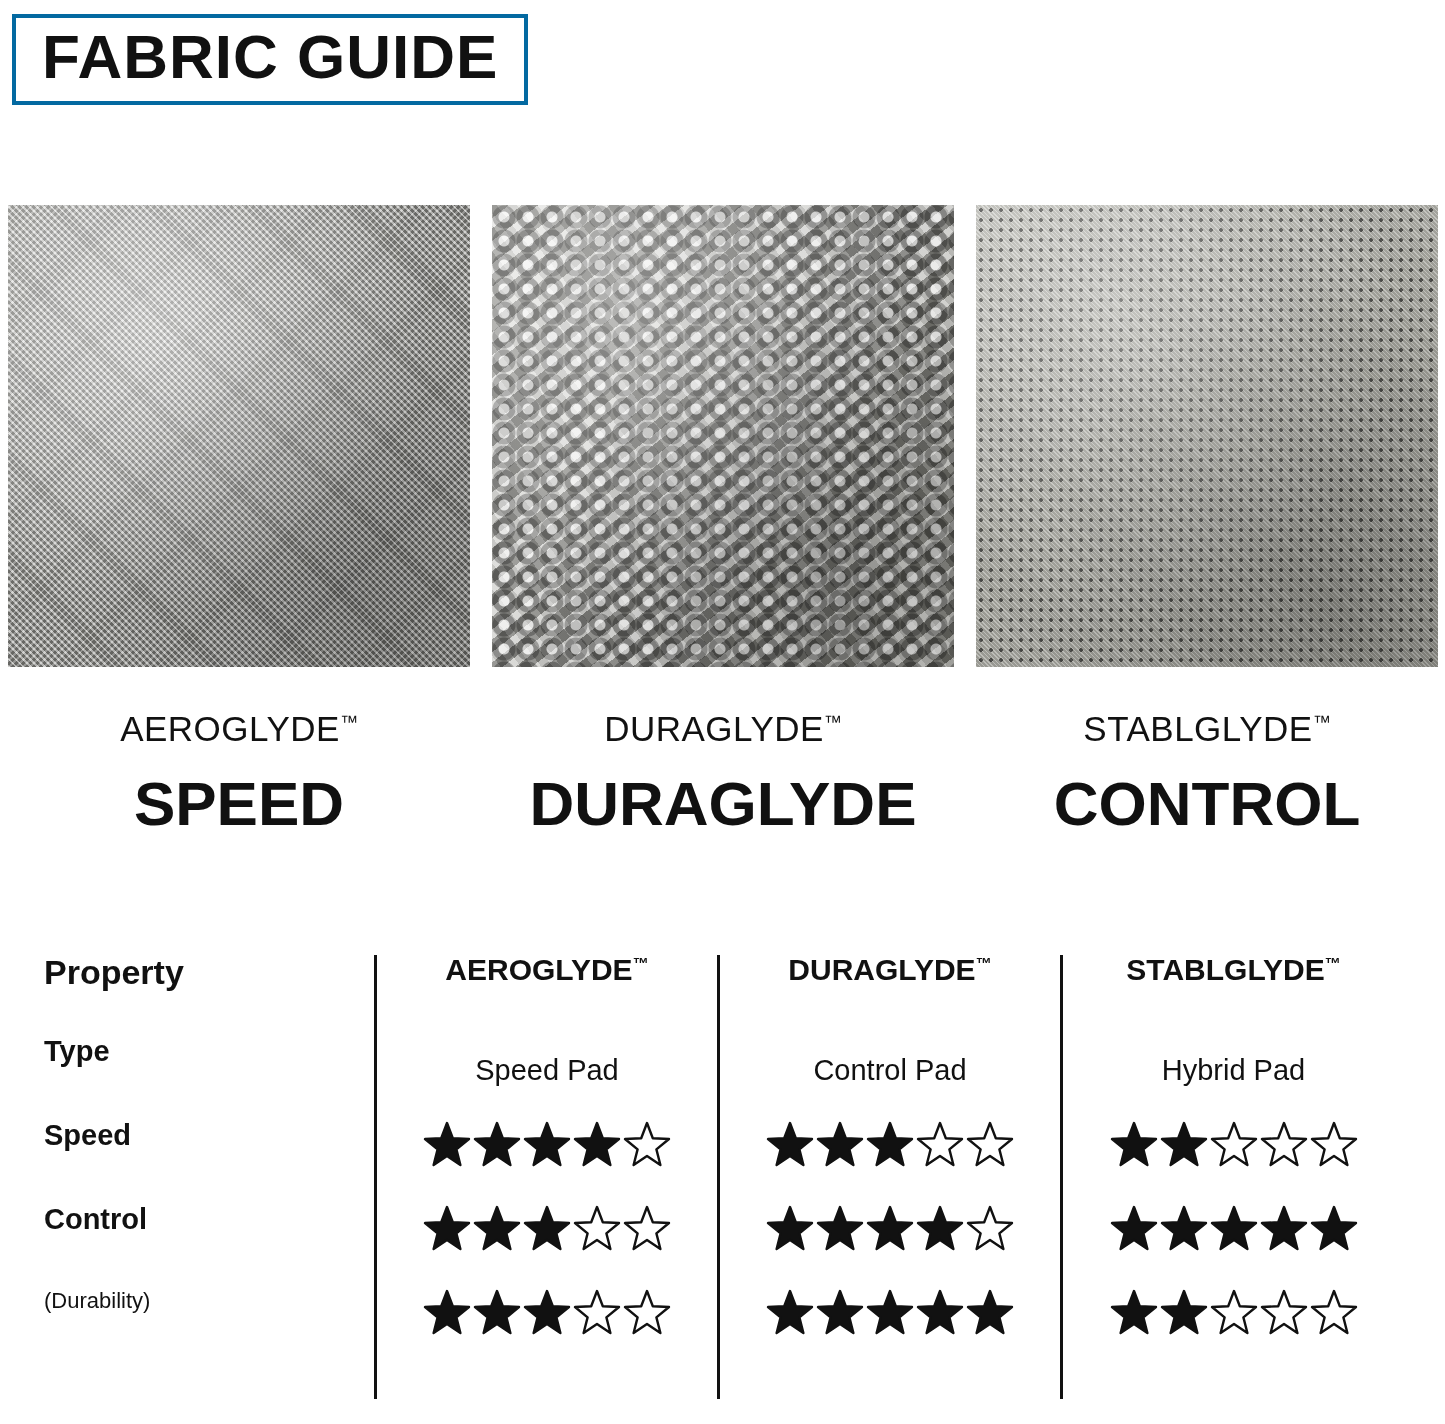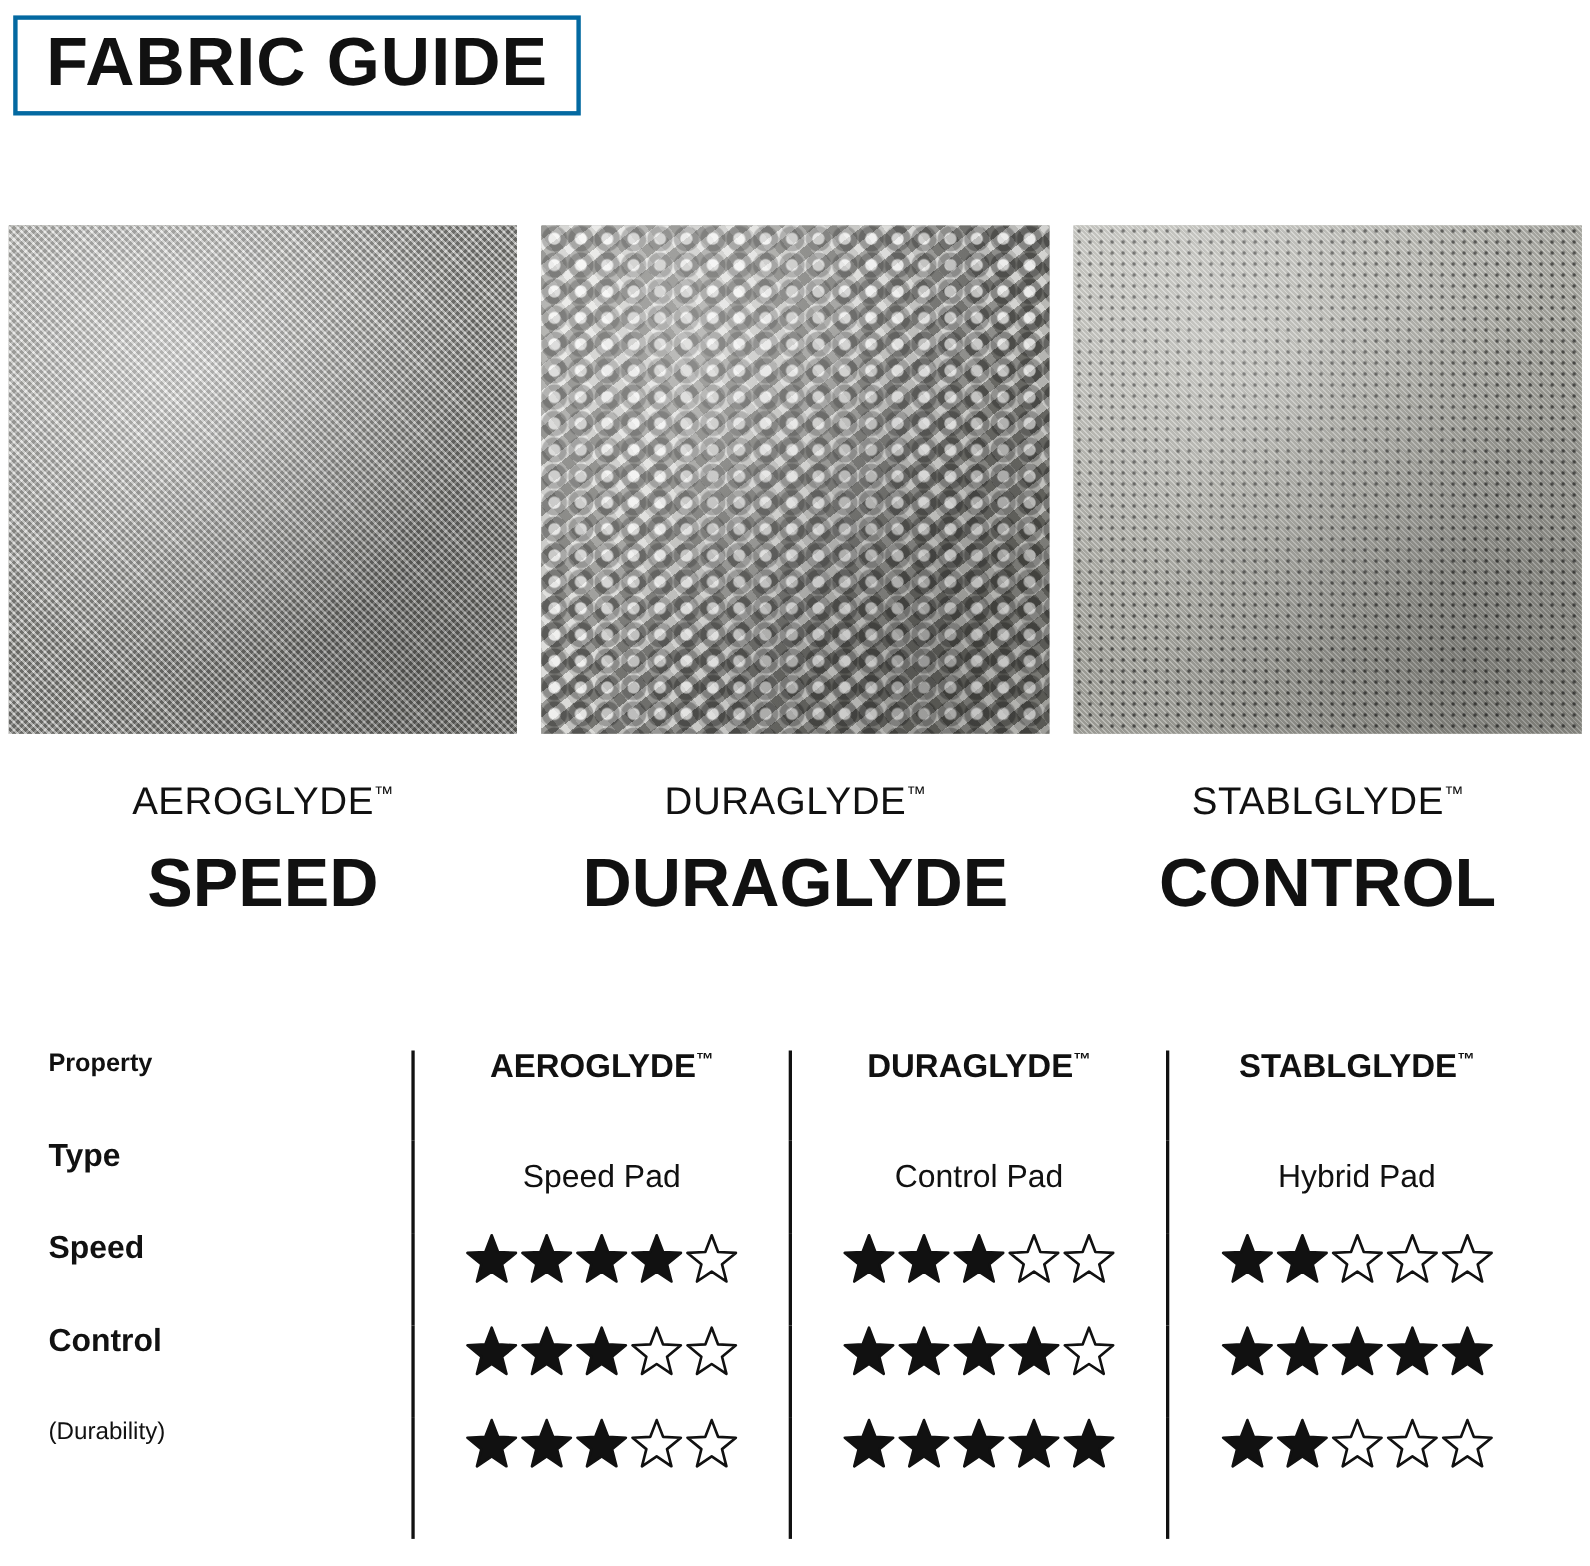--- a/index.html
+++ b/index.html
@@ -137,21 +137,21 @@
   .c-col.last {
     width: 344px;
     flex: 0 0 344px;
   }
 
   .head-row .c-prop,
   .head-row .c-col {
     height: 82px;
   }
   .prop-title {
-    font-size: 23px;
+    font-size: 34px;
     font-weight: bold;
     line-height: 1;
   }
   .col-head {
     font-size: 30px;
     font-weight: bold;
     line-height: 1;
     white-space: nowrap;
   }
   .col-head .tm {

